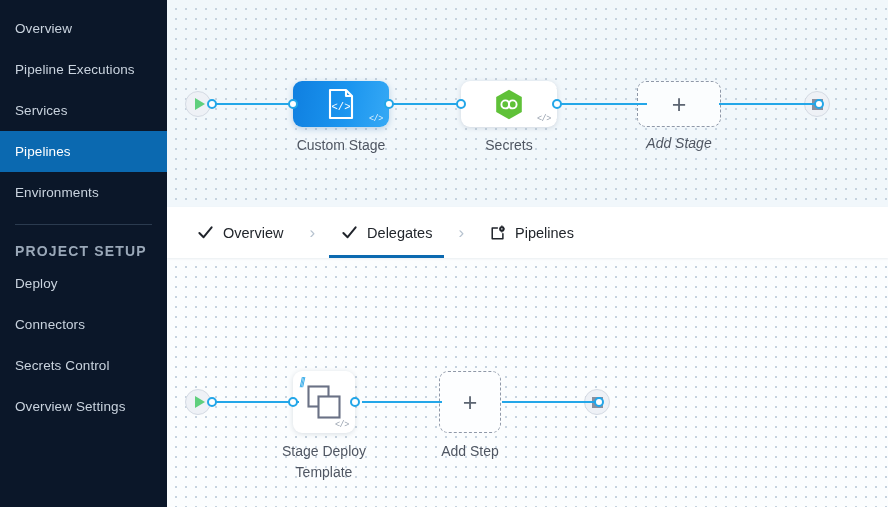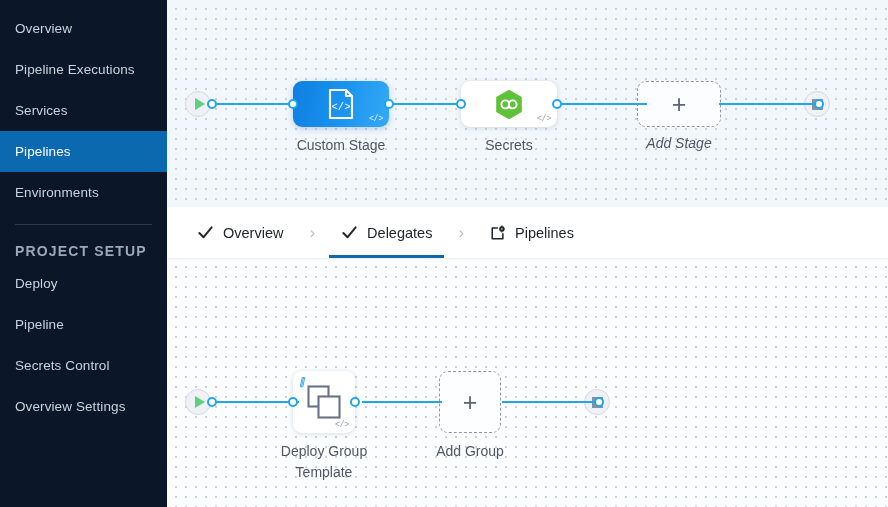--- a/index.html
+++ b/index.html
@@ -229,21 +229,21 @@
     </div>
 
     <div class="nav-divider"></div>
 
     <div class="nav-section">PROJECT SETUP</div>
 
     <div class="nav-item">
       <span>Deploy</span>
     </div>
     <div class="nav-item">
-      <span>Pipeline</span>
+      <span>Connectors</span>
     </div>
     <div class="nav-item">
       <span>Secrets Control</span>
     </div>
     <div class="nav-item">
       <span>Overview Settings</span>
     </div>
   </nav>
 
   <div class="main">
@@ -346,31 +346,31 @@
 
       <div class="node" style="left:126px; top:113px;">
         <div class="tpl-box">
           <span class="tpl-bars">|||</span>
           <svg width="38" height="38" viewBox="0 0 38 38">
             <rect x="3.5" y="3.5" width="20" height="20" fill="#ffffff" stroke="#6a7185" stroke-width="2.1"></rect>
             <rect x="13.5" y="13.5" width="21" height="21" fill="#ffffff" stroke="#6a7185" stroke-width="2.1"></rect>
           </svg>
           <span class="code-badge on-white">&lt;/&gt;</span>
         </div>
-        <div class="node-label" style="top:70px;">Deploy Group
+        <div class="node-label" style="top:70px;">Stage Deploy
 Template</div>
       </div>
       <div class="port" style="left:121px; top:139px;"></div>
       <div class="port" style="left:183px; top:139px;"></div>
 
       <div class="node" style="left:272px; top:113px;">
         <div class="step-box">
           <span class="add-plus">+</span>
         </div>
-        <div class="node-label" style="top:70px;">Add Group</div>
+        <div class="node-label" style="top:70px;">Add Step</div>
       </div>
 
       <div class="port" style="left:427px; top:139px;"></div>
       <div class="node" style="left:417px; top:131px;">
         <div class="terminal">
           <div class="stop-sq"></div>
         </div>
       </div>
     </div>
 

